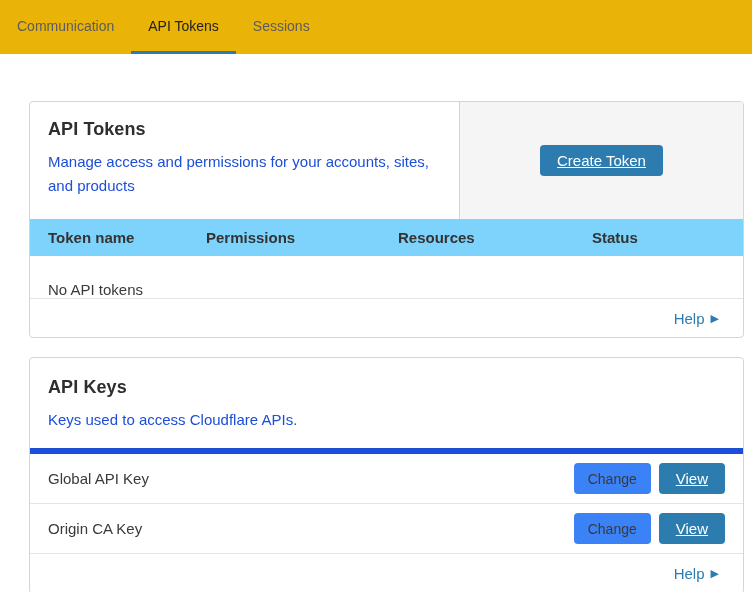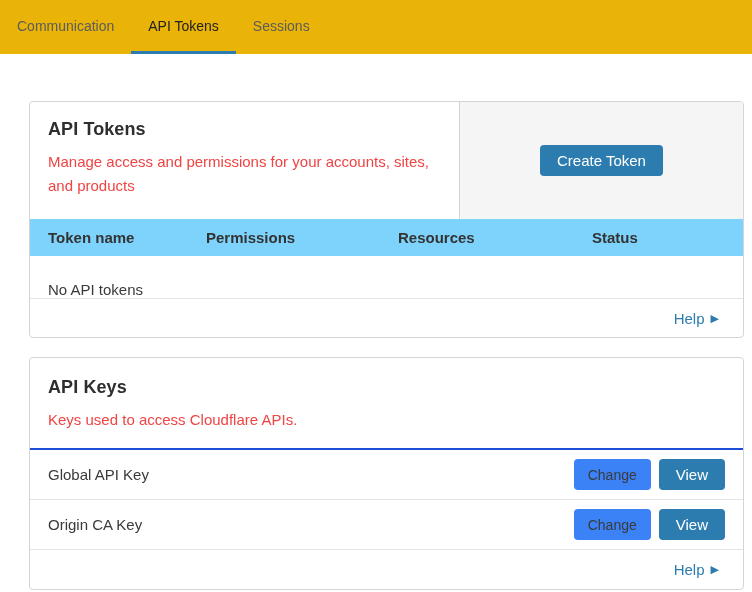--- a/index.html
+++ b/index.html
@@ -59,36 +59,37 @@
   .card-title {
     font-size: 18px;
     font-weight: bold;
     color: #2e2e2e;
     letter-spacing: 0.1px;
   }
   .card-subtitle {
     margin-top: 10px;
     font-size: 15px;
     line-height: 24px;
-    color: #ef4444;
+    color: #1d4ed8;
   }
 
   .btn {
     display: inline-block;
     border: none;
     border-radius: 4px;
     font-family: "Liberation Sans", sans-serif;
     cursor: pointer;
     line-height: 1;
   }
   .btn-primary {
     background: #2c7cb0;
     color: #ffffff;
     font-size: 15px;
     padding: 8px 17px;
+    text-decoration: underline;
   }
   .btn-secondary {
     background: #3b82f6;
     color: #3a3a3a;
     font-size: 14px;
     padding: 8px 14px;
   }
 
   
   .table-head {
@@ -127,21 +128,21 @@
     align-items: center;
     gap: 6px;
     cursor: pointer;
     justify-content: center;
   }
   .help-arrow { font-size: 11px; line-height: 1; }
 
   
   .simple-header {
     padding: 19px 18px 16px 18px;
-    border-bottom: 2px solid #1d4ed8;
+    border-bottom: 6px solid #1d4ed8;
   }
   .key-row {
     display: flex;
     align-items: center;
     height: 50px;
     padding: 0 18px;
     border-bottom: 1px solid #e4e4e4;
   }
   .key-name { flex: 1; font-size: 15px; color: #3a3a3a; }
   .key-actions { display: flex; gap: 8px; }

